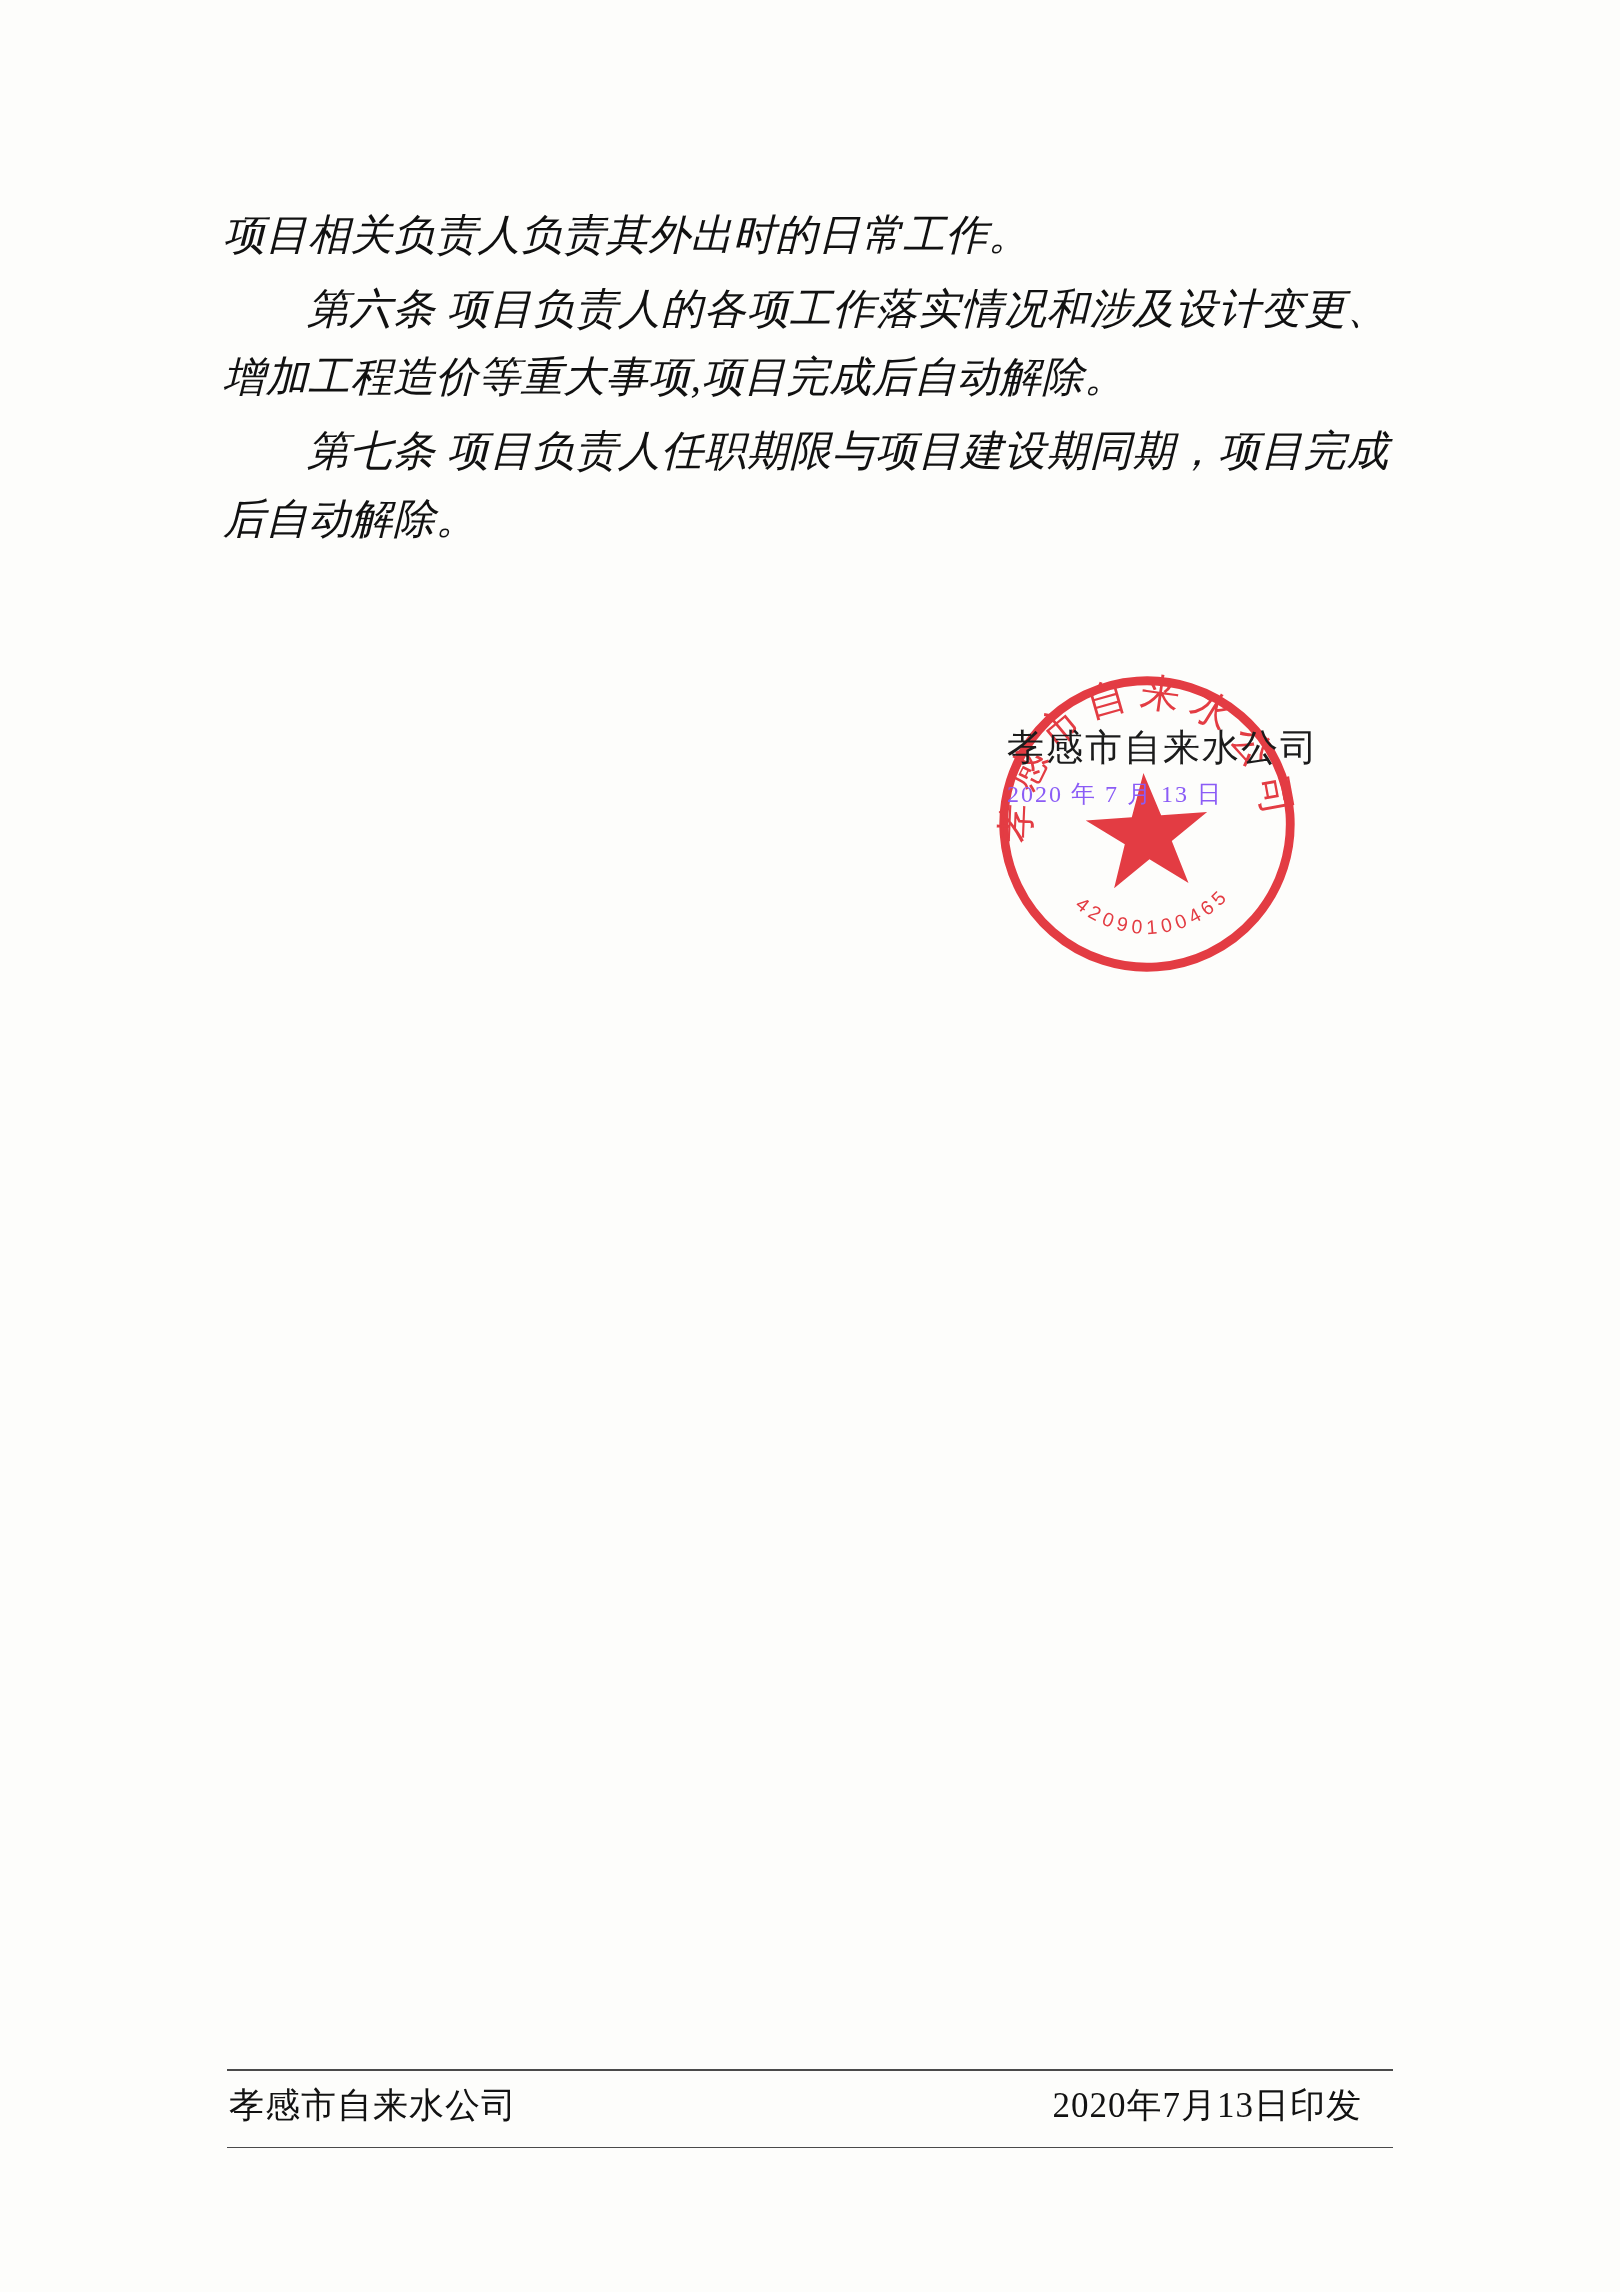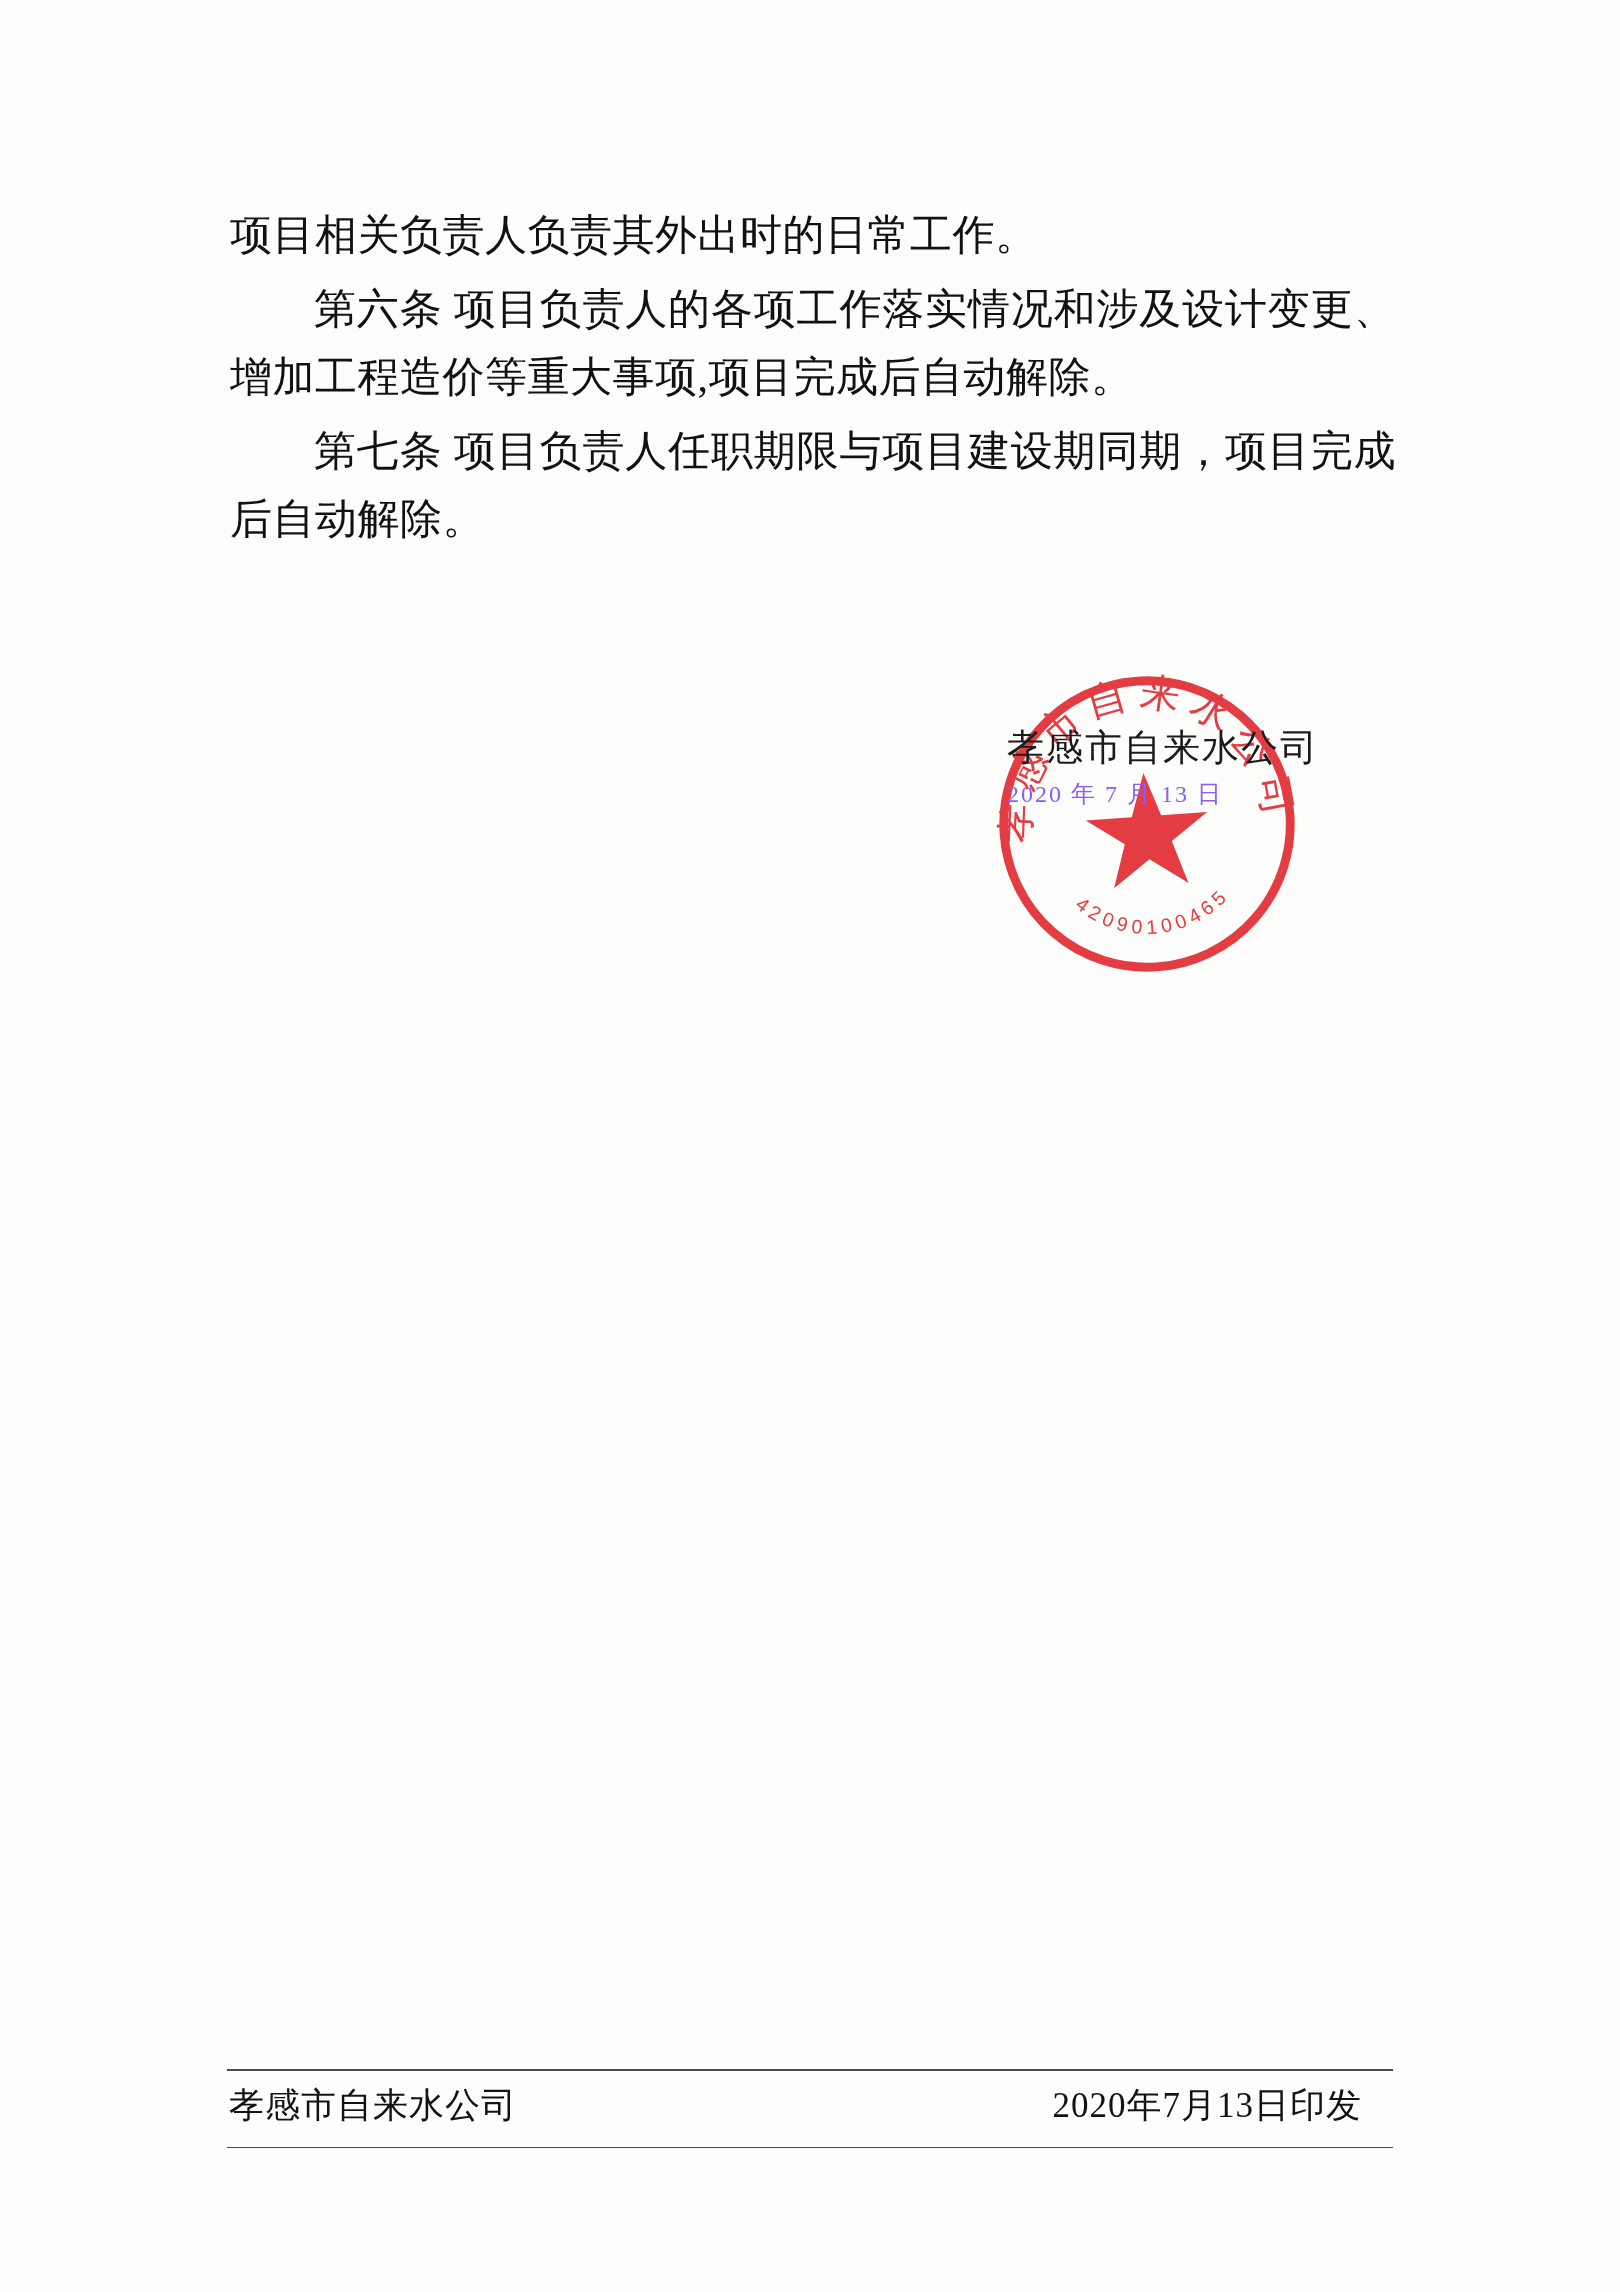--- a/index.html
+++ b/index.html
@@ -17,23 +17,24 @@
   }
 
   .page {
     position: absolute;
     inset: 0;
     background: #fdfdfb;
   }
 
   .doc-body {
     position: absolute;
-    left: 230px;
+    left: 223px;
     top: 201px;
     width: 1166px;
+    font-style: italic;
   }
 
   .para {
     font-size: 42px;
     line-height: 1.62;
     letter-spacing: 0.5px;
     margin: 0 0 5.9px 0;
     text-align: justify;
     color: #111111;
   }

